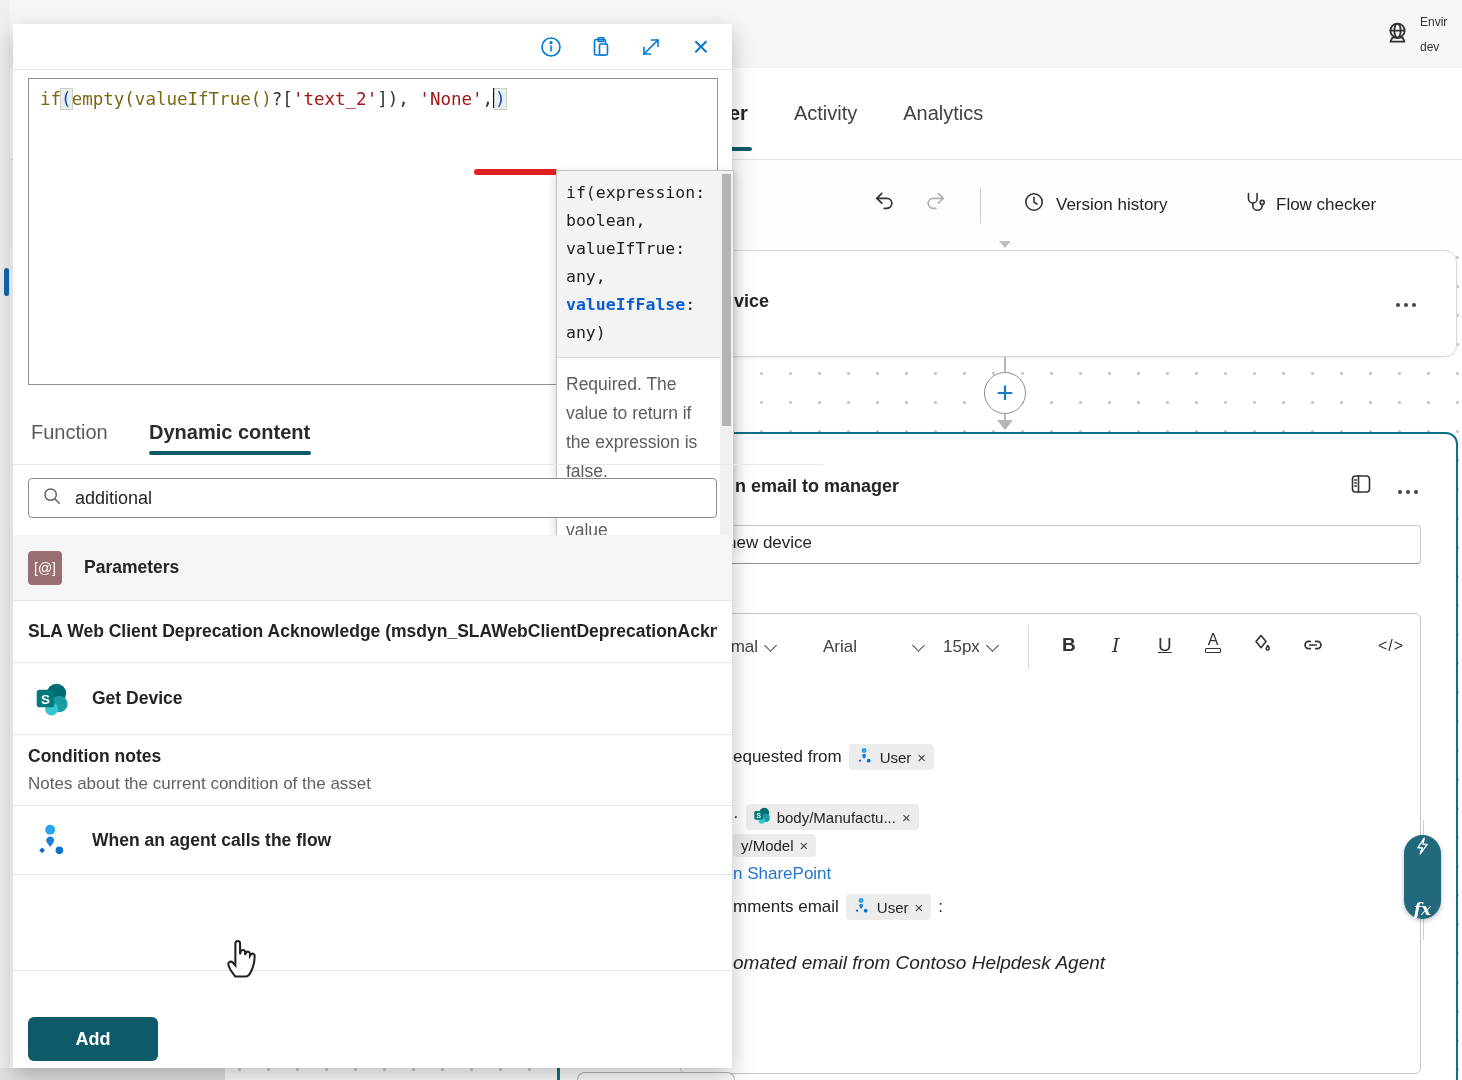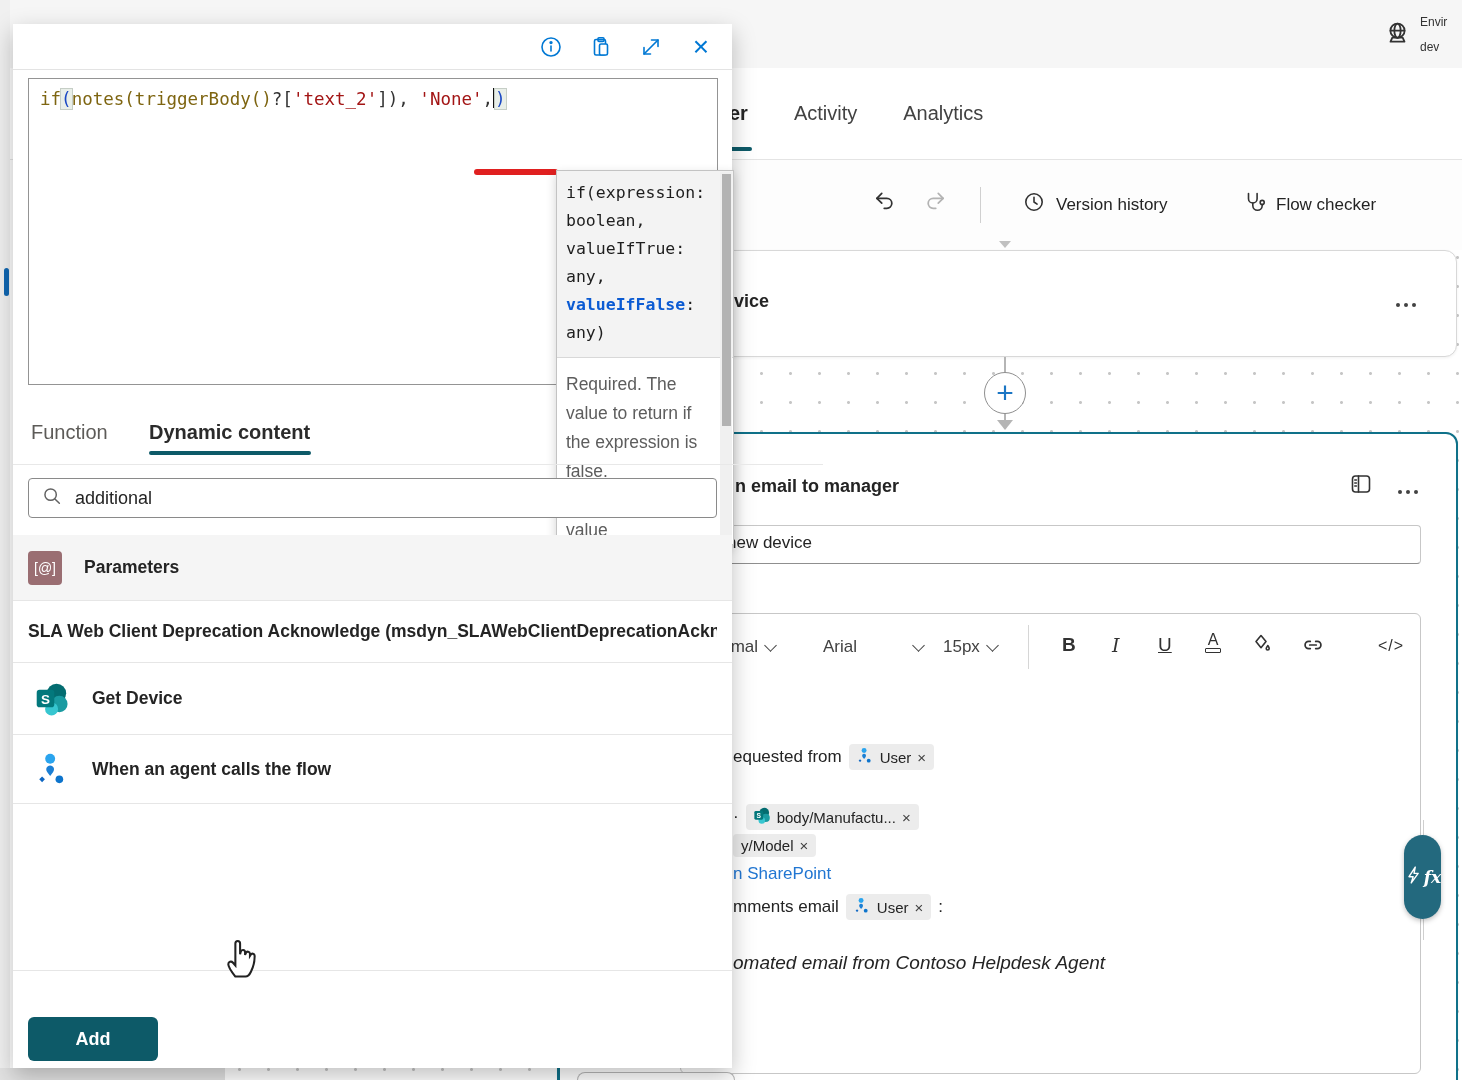--- a/index.html
+++ b/index.html
@@ -58,21 +58,21 @@
   .fontcolor-bar { width:16px; height:5px; border:1.4px solid #323232; border-radius:1px; margin:0 auto; margin-top:-1px; }
 
   .body-line { position:absolute; left:733px; display:flex; align-items:center; gap:7px;
                font-size:17px; color:#242424; white-space:nowrap; }
   .pill { display:inline-flex; align-items:center; gap:6px; background:#ececec; border-radius:4px;
           padding:3px 8px; font-size:15px; color:#242424; cursor:pointer; }
   .pill .x { font-size:15px; color:#424242; cursor:pointer; line-height:1; }
   .lnk { color:#2176d2; cursor:pointer; }
   .it { font-style:italic; font-size:19px; }
   .fx-pill { left:1404px; top:835px; width:37px; height:84px; border-radius:19px; background:#23697e;
-             display:flex; flex-direction:row; align-items:center; justify-content:center; cursor:pointer;
+             display:flex; flex-direction:column; align-items:center; justify-content:space-between; cursor:pointer;
              box-shadow:0 2px 5px rgba(0,0,0,.25); }
   .fx-txt { color:#fff; font-family:"DejaVu Serif", serif; font-style:italic; font-size:17px; font-weight:bold; }
   .thin-vline { left:1423px; top:820px; width:1px; height:120px; background:#cfcfcf; }
   .bottom-teal { left:557px; top:1068px; width:3px; height:12px; background:var(--teal-border); }
   .bottom-card { left:577px; top:1072px; width:158px; height:8px; background:#fff;
                  border:1px solid #b8b8b8; border-bottom:none; border-radius:8px 8px 0 0; }
   .bottom-gray { left:0; top:1068px; width:225px; height:12px; background:#e2e2e2; }
 
   
   :root { --teal:#0d5a68; --teal-border:#0f7189; --blue:#0078d4; }
@@ -361,21 +361,21 @@
         <svg class="ln" style="stroke:#0078d4" width="24" height="24" viewBox="0 0 24 24">
             <path d="M5 19L19 5"></path>
             <path d="M12.5 5H19v6.5"></path>
             <path d="M11.5 19H5v-6.5"></path>
           </svg>
       </span>
       <span class="dlg-icon" style="font-size:28px; line-height:1;">×</span>
     </div>
 
     <div class="expr-box">
-      <div class="code" id="expr-code"><span class="fn">if</span><span class="hl">(</span><span class="fn">notes(triggerBody()</span><span class="p">?[</span><span class="str">'text_2'</span><span class="p">])</span><span class="p">, </span><span class="str">'None'</span><span class="p">,</span><span class="cursor"></span><span class="hl">)</span></div>
+      <div class="code" id="expr-code"><span class="fn">if</span><span class="hl">(</span><span class="fn">empty(valueIfTrue()</span><span class="p">?[</span><span class="str">'text_2'</span><span class="p">])</span><span class="p">, </span><span class="str">'None'</span><span class="p">,</span><span class="cursor"></span><span class="hl">)</span></div>
       <div class="err-bar"></div>
       <div class="tooltip">
         <div class="tt-sig" id="tt-sig">
             <div>if(expression:</div>
             <div>boolean,</div>
             <div>valueIfTrue:</div>
             <div>any,</div>
             <div><b>valueIfFalse</b>:</div>
             <div>any)</div>
           </div>
@@ -416,20 +416,26 @@
         <div class="dc-row" style="height: 72px;">
           <span class="ic"><svg width="34" height="34" viewBox="0 0 24 24">
     <circle cx="14.5" cy="8" r="6.8" fill="#036c70"></circle>
               <circle cx="16.5" cy="15.5" r="5.8" fill="#1a9ba1"></circle>
     <circle cx="11" cy="19" r="4.6" fill="#37c6d0"></circle>
               <rect x="0.5" y="5.5" width="12.4" height="12.4" rx="2" fill="#03787c"></rect>
     <text x="6.7" y="15.2" font-size="9.5" font-weight="bold" fill="#fff" text-anchor="middle" font-family="Liberation Sans,sans-serif">S</text>
             </svg></span>
                    <span class="dc-label">Get Device</span>
         </div>
+        <div class="dc-row" style="height: 71px;">
+          <div class="dc-two">
+            <span class="dc-label">Condition notes</span>
+                   <span class="dc-sub">Notes about the current condition of the asset</span>
+          </div>
+        </div>
         <div class="dc-row" style="height: 69px;">
           <span class="ic"><svg width="34" height="34" viewBox="0 0 24 24">
     <circle cx="10" cy="4.8" r="3.5" fill="#2aa4ee"></circle>
     <path d="M10 9.6c-2.5 0-3.6 2.8-2 4.7L10 17l2-2.7c1.6-1.9.5-4.7-2-4.7z" fill="#1b7fd4"></path>
     <path d="M4.3 17.3l2 2 -2 2 -2-2z" fill="#0d66c2"></path>
     <rect x="13.8" y="16.6" width="5.4" height="5.4" rx="2.7" fill="#0d74cc"></rect>
             </svg></span>
                    <span class="dc-label">When an agent calls the flow</span>
         </div>
       </div>

